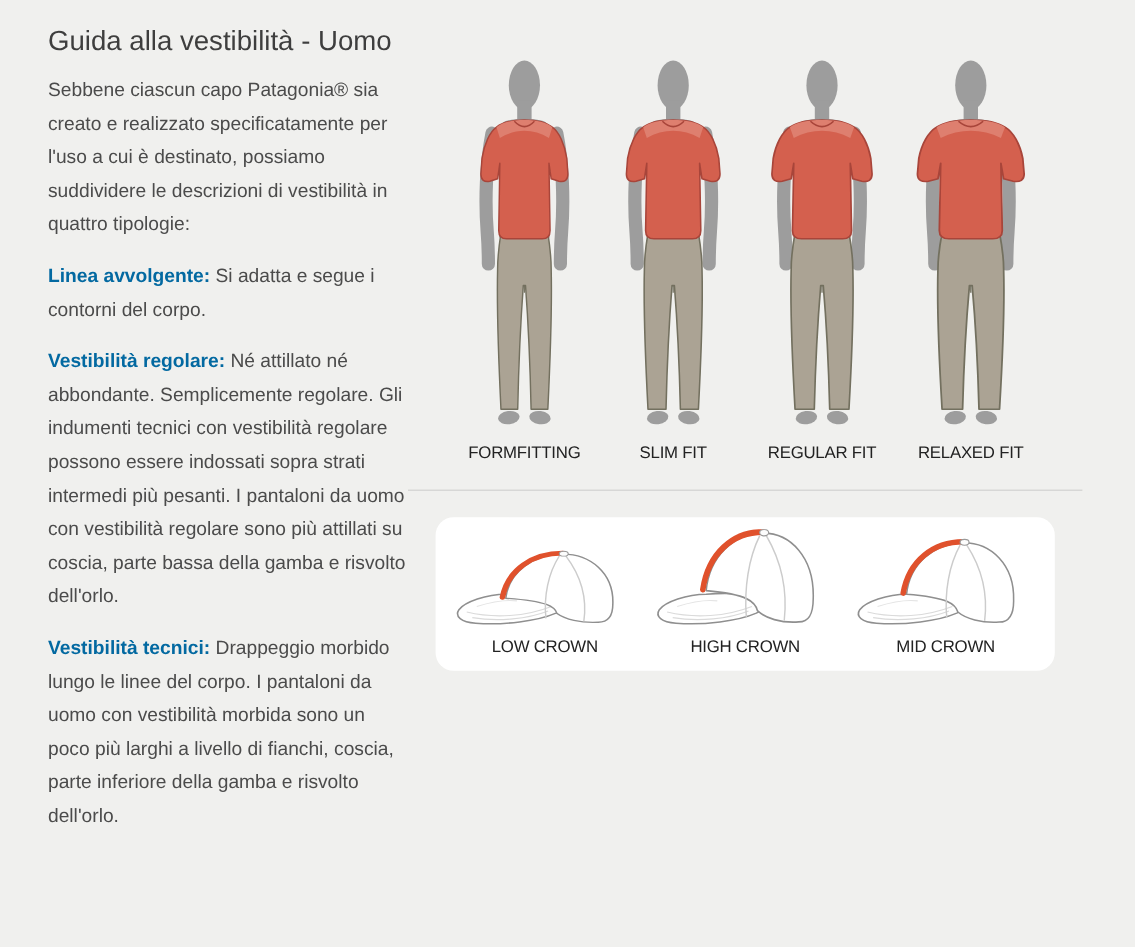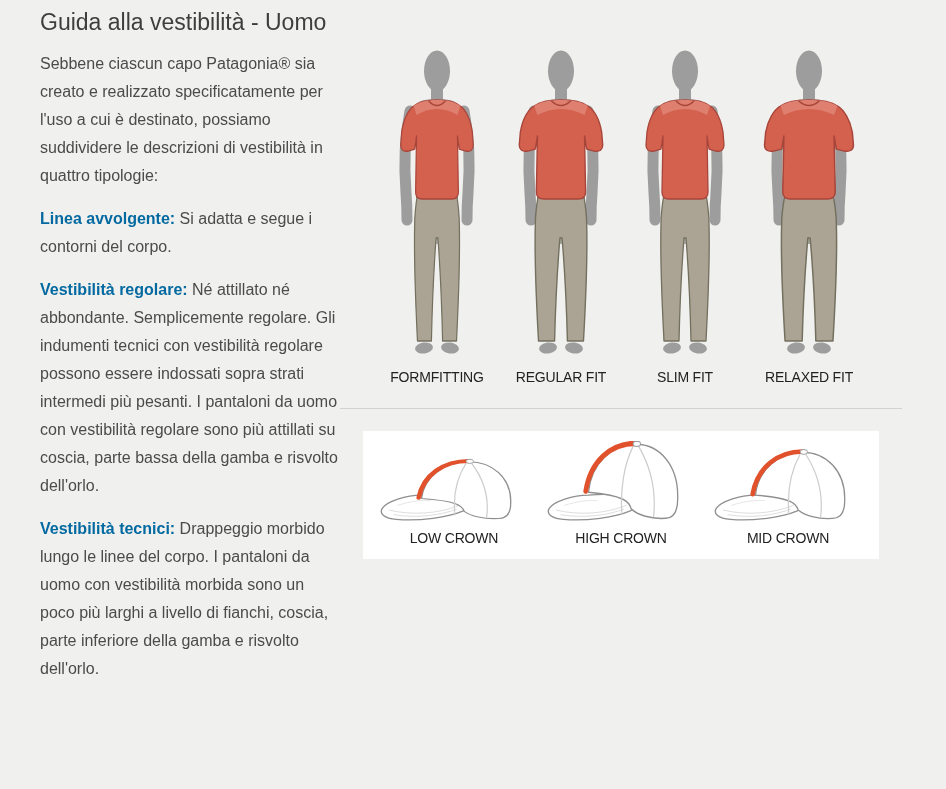--- a/index.html
+++ b/index.html
@@ -17,21 +17,21 @@
     position: absolute;
     left: 40px;
     top: 8px;
     width: 300px;
   }
   .text-col h1 {
     font-size: 23px;
     font-weight: 400;
     line-height: 28px;
     color: #3e3e3e;
-    margin: 0 0 14px 0;
+    margin: 12px 0 14px 0;
   }
   .text-col p {
     font-size: 16px;
     line-height: 28px;
     margin: 0 0 15px 0;
     color: #4b4b4b;
   }
   .text-col p b { color: #0369a1; }
 
   
@@ -70,20 +70,21 @@
   .caps-panel {
     position: absolute;
     left: 363px;
     top: 431px;
     width: 516px;
     height: 128px;
     background: #ffffff;
     display: flex;
     justify-content: space-between;
     padding: 10px 8px 8px 8px;
+    border-radius: 15px;
   }
   .cap-figure {
     width: 166px;
     text-align: center;
   }
   .cap-figure svg { width: 158px; height: 86px; display: block; margin: 0 auto; }
   .cap-figure figcaption { margin-top: 3px; }
 
   .defs-store { position: absolute; width: 0; height: 0; overflow: hidden; }
 </style>
@@ -148,30 +149,30 @@
   <figure class="fit-figure">
     <svg viewBox="0 0 116 310">
       <use href="#fig-body"></use>
       <use href="#fig-clothes" transform="translate(58,0) scale(0.93,1) translate(-58,0)"></use>
     </svg>
     <figcaption>FORMFITTING</figcaption>
   </figure>
   <figure class="fit-figure">
     <svg viewBox="0 0 116 310">
       <use href="#fig-body"></use>
+      <use href="#fig-clothes" transform="translate(58,0) scale(1,1) translate(-58,0)"></use>
+    </svg>
+    <figcaption>SLIM FIT</figcaption>
+  </figure>
+  <figure class="fit-figure">
+    <svg viewBox="0 0 116 310">
+      <use href="#fig-body"></use>
       <use href="#fig-clothes" transform="translate(58,0) scale(1.07,1) translate(-58,0)"></use>
     </svg>
     <figcaption>REGULAR FIT</figcaption>
-  </figure>
-  <figure class="fit-figure">
-    <svg viewBox="0 0 116 310">
-      <use href="#fig-body"></use>
-      <use href="#fig-clothes" transform="translate(58,0) scale(1,1) translate(-58,0)"></use>
-    </svg>
-    <figcaption>SLIM FIT</figcaption>
   </figure>
   <figure class="fit-figure">
     <svg viewBox="0 0 116 310">
       <use href="#fig-body"></use>
       <use href="#fig-clothes" transform="translate(58,0) scale(1.14,1) translate(-58,0)"></use>
     </svg>
     <figcaption>RELAXED FIT</figcaption>
   </figure>
 </div>
 

